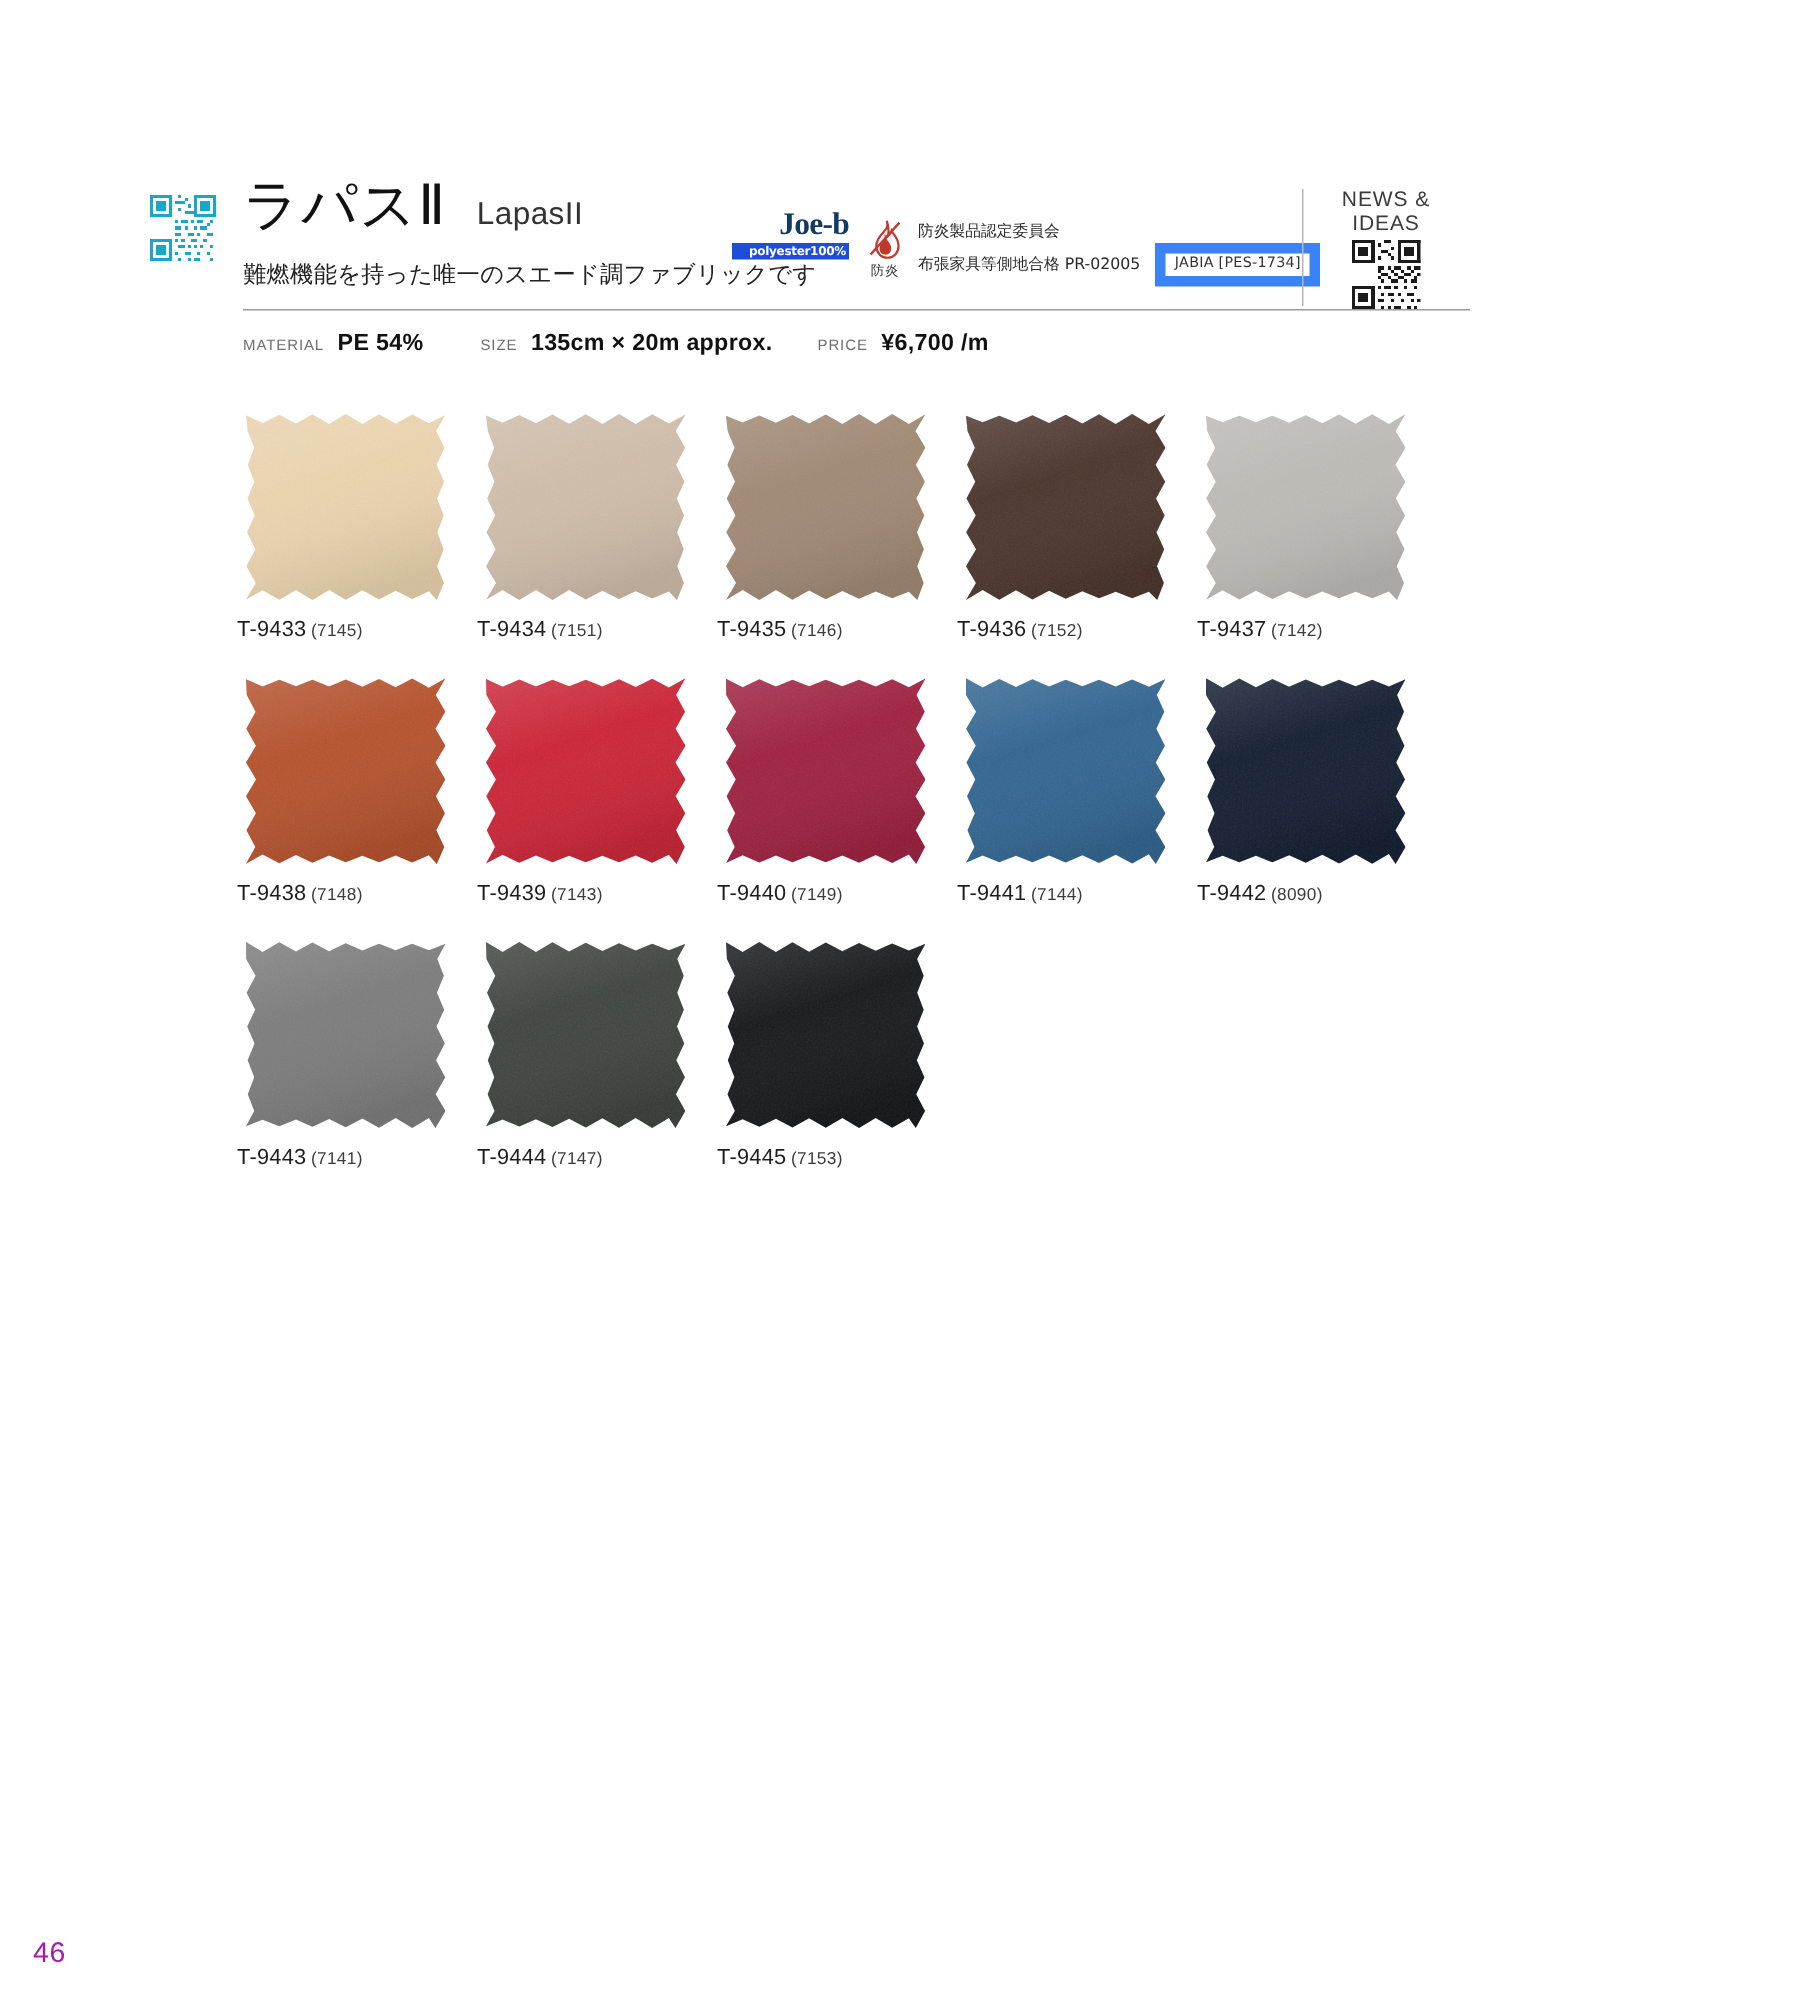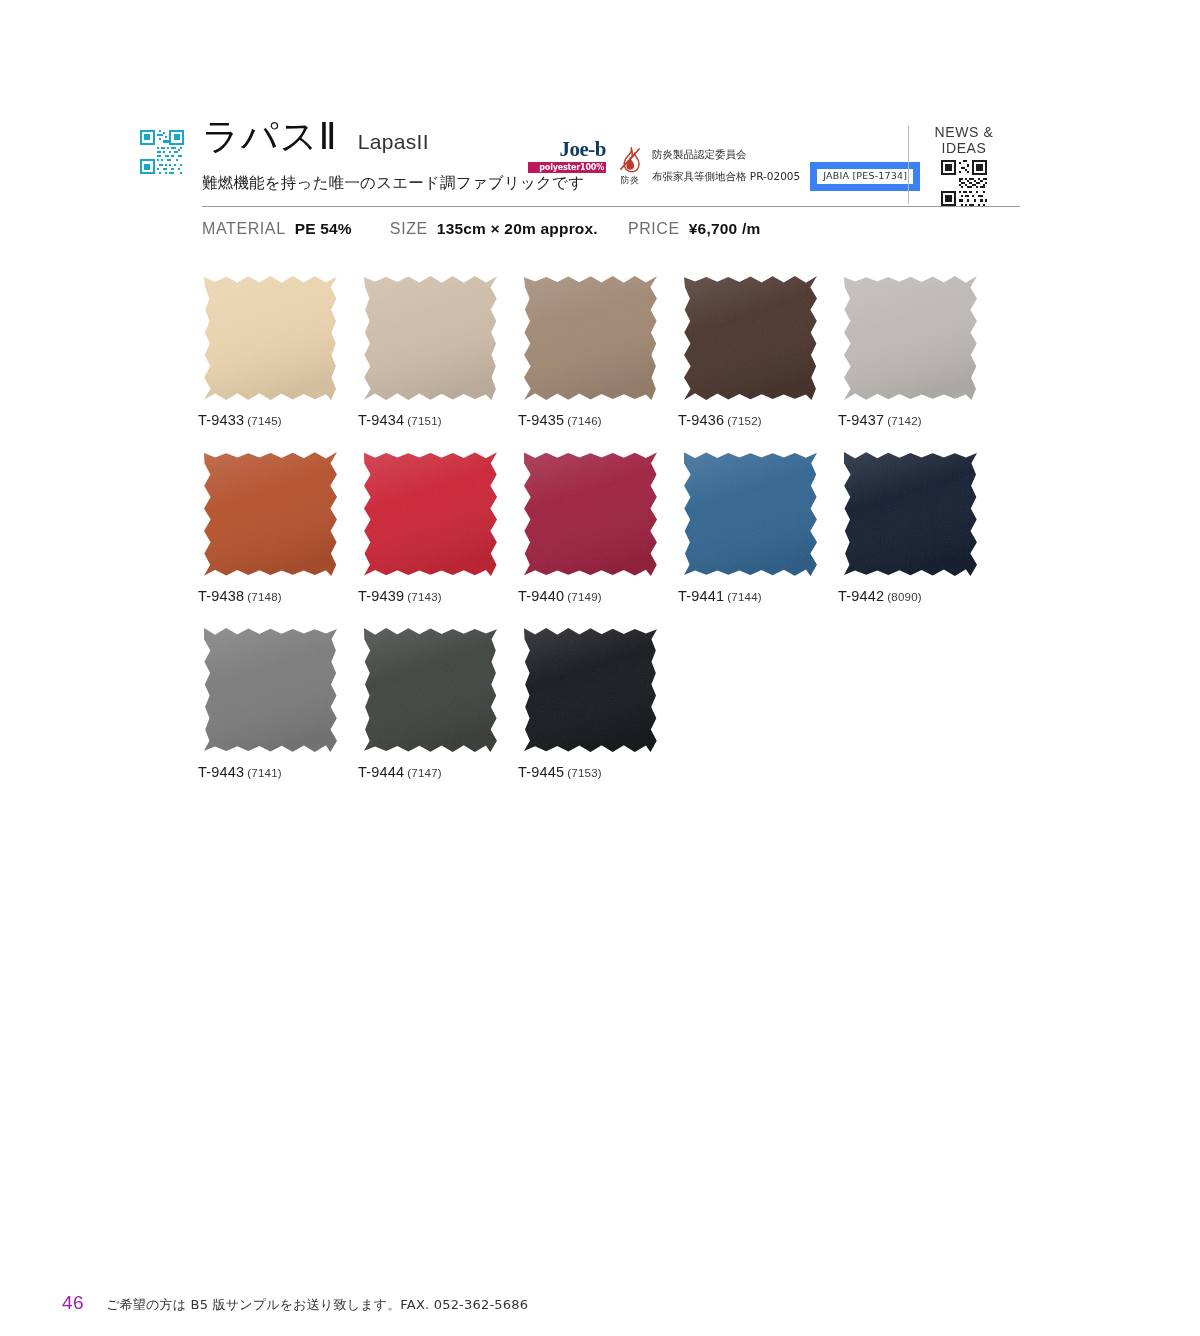--- a/index.html
+++ b/index.html
@@ -14,21 +14,20 @@
     font-family: "Liberation Sans", "DejaVu Sans", sans-serif;
     color: #1a1a1a;
     overflow: hidden;
   }
 
   .page {
     position: absolute;
     left: 0; top: 0;
     width: 976px;
     height: 1336px;
-    margin-left: 40px;
   }
 
   
   .header {
     position: absolute;
     left: 100px;
     top: 118px;
     width: 880px;
   }
 
@@ -90,21 +89,21 @@
   .joeb-name {
     font-family: "Liberation Serif", "DejaVu Serif", serif;
     font-weight: bold;
     font-size: 21px;
     color: #123a63;
     letter-spacing: -0.5px;
     line-height: 1;
   }
   .joeb-sub {
     margin-top: 2px;
-    background: #be185d;
+    background: #1d4ed8;
     color: #ffffff;
     font-size: 8px;
     font-weight: bold;
     letter-spacing: -0.2px;
     padding: 1px 2px;
     font-family: "DejaVu Sans", sans-serif;
   }
 
   
   .flame-block {
@@ -195,21 +194,21 @@
   .specs {
     position: absolute;
     left: 162px;
     top: 220px;
     display: flex;
     align-items: baseline;
     font-size: 15px;
   }
   .spec-group { display: flex; align-items: baseline; }
   .spec-label {
-    font-size: 16px;
+    font-size: 10px;
     color: #6e6e6e;
     letter-spacing: 0.6px;
   }
   .spec-value {
     font-size: 15.5px;
     color: #111;
     font-weight: bold;
     margin-left: 9px;
     letter-spacing: 0.2px;
   }
@@ -860,16 +859,15 @@
               </g>
             </svg>
           </div>
           <div class="caption"><span>T-9445</span><span class="cap-sub">(7153)</span></div>
         </div>
       </div>
   </div>
 
   <div class="footer">
     <span class="page-num">46</span>
-    <span class="footer-text">ご希望の方は B5 版サンプルをお送り致します。FAX. 052-362-5686</span>
   </div>
 
 </div>
 
 </body></html>

